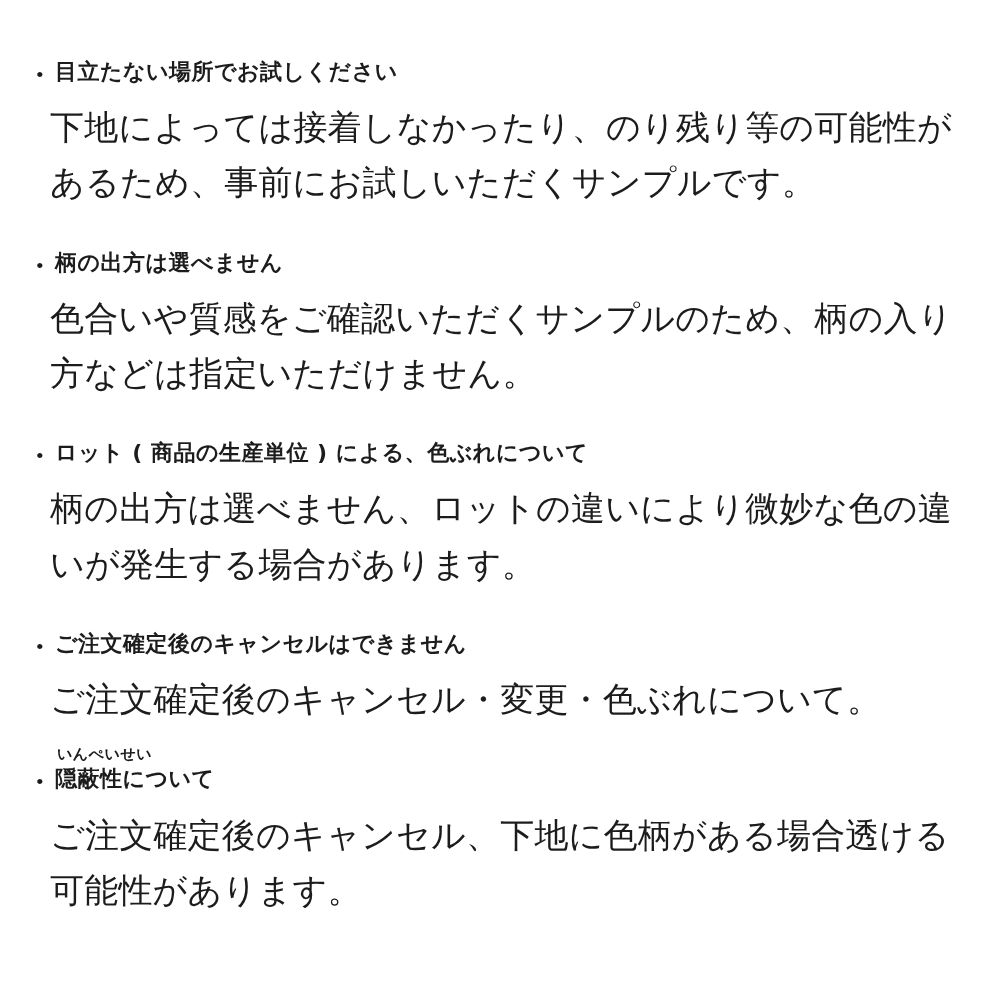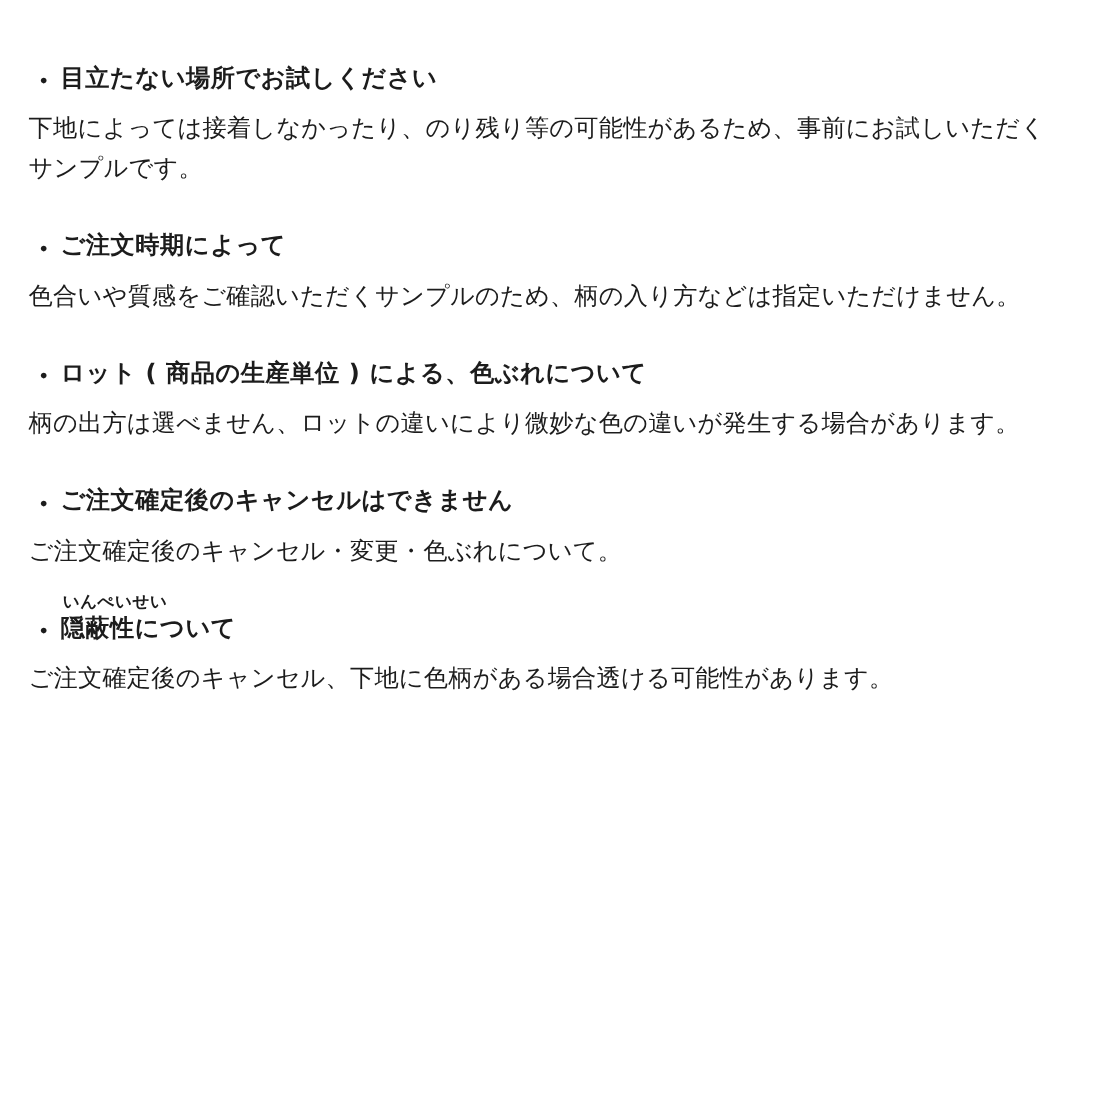--- a/index.html
+++ b/index.html
@@ -60,21 +60,22 @@
   }
   .heading {
     font-size: 22px;
     font-weight: 700;
     line-height: 1.25;
     letter-spacing: 0.5px;
     color: #1c1c1c;
     white-space: nowrap;
   }
   .body-text {
-    font-size: 22px;
+    margin-left: 24px;
+    font-size: 34px;
     line-height: 1.62;
     letter-spacing: 0.2px;
     color: #1c1c1c;
     max-width: 940px;
     word-break: break-all;
   }
   .spacer-top-ruby {
     margin-top: 24px;
   }
 </style>
@@ -92,21 +93,21 @@
       </span>
     </div>
     <div class="body-text">下地によっては接着しなかったり、のり残り等の可能性があるため、事前にお試しいただくサンプルです。</div>
   </div>
 
   <div class="notice-block">
     <div class="heading-row">
       <span class="bullet">・</span>
       <span class="heading-wrap">
         
-        <span class="heading">ご注文時期によって</span>
+        <span class="heading">柄の出方は選べません</span>
       </span>
     </div>
     <div class="body-text">色合いや質感をご確認いただくサンプルのため、柄の入り方などは指定いただけません。</div>
   </div>
 
   <div class="notice-block">
     <div class="heading-row">
       <span class="bullet">・</span>
       <span class="heading-wrap">
         

